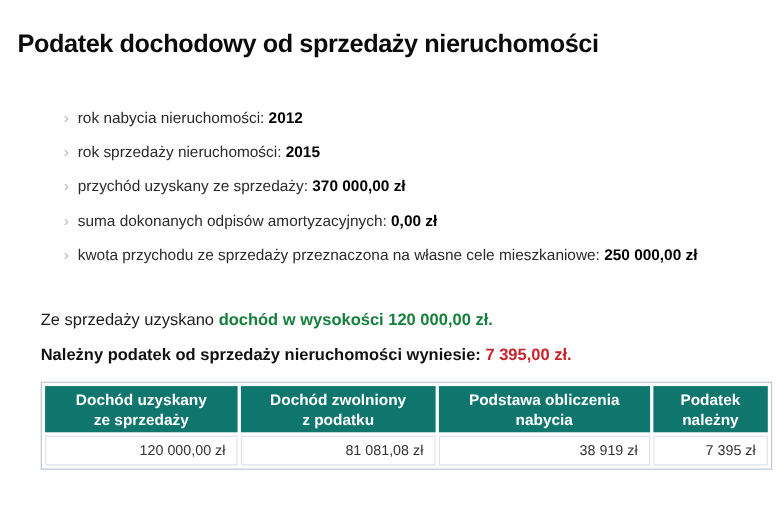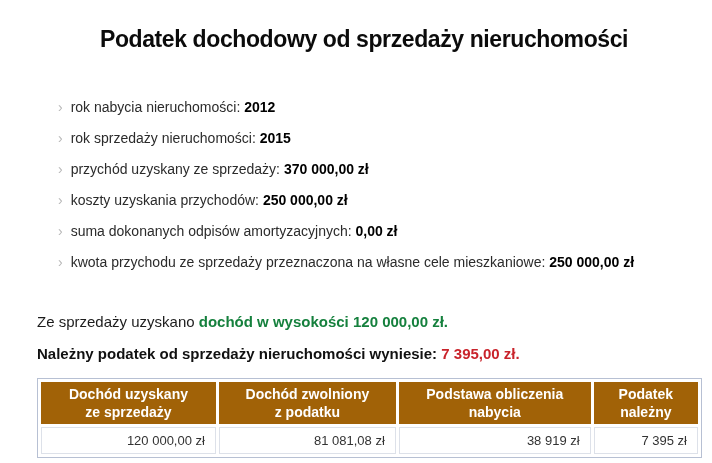--- a/index.html
+++ b/index.html
@@ -15,21 +15,20 @@
     width: 712px; height: 463px;
     background: #ffffff;
   }
   .page-title {
     margin: 26px 0 0 16px;
     font-size: 23px;
     line-height: 27px;
     font-weight: bold;
     color: #0b0b0b;
     letter-spacing: -0.4px;
-    text-align: center;
   }
   .detail-list {
     list-style: none;
     margin: 47px 0 0 58px;
     padding: 0;
   }
   .detail-list li {
     font-size: 14px;
     line-height: 15px;
     margin: 16px 0 14px 0;
@@ -56,21 +55,21 @@
   .results-table {
     margin: 16px 0 0 37px;
     width: 665px;
     border: 1px solid #b7c0d3;
     border-collapse: separate;
     border-spacing: 3px;
     table-layout: fixed;
     background: #ffffff;
   }
   .results-table th {
-    background: #a16207;
+    background: #0f766e;
     color: #ffffff;
     font-size: 14px;
     font-weight: bold;
     text-align: center;
     line-height: 18px;
     padding: 3px 2px;
     height: 40px;
     box-sizing: border-box;
   }
   .results-table td {
@@ -99,23 +98,20 @@
     <li>
       <span class="bullet">›</span><span>rok nabycia nieruchomości:</span> <span class="detail-value">2012</span>
     </li>
     <li>
       <span class="bullet">›</span><span>rok sprzedaży nieruchomości:</span> <span class="detail-value">2015</span>
     </li>
     <li>
       <span class="bullet">›</span><span>przychód uzyskany ze sprzedaży:</span> <span class="detail-value">370 000,00 zł</span>
     </li>
     <li>
-      <span class="bullet">›</span><span>koszty uzyskania przychodów:</span> <span class="detail-value">250 000,00 zł</span>
-    </li>
-    <li>
       <span class="bullet">›</span><span>suma dokonanych odpisów amortyzacyjnych:</span> <span class="detail-value">0,00 zł</span>
     </li>
     <li>
       <span class="bullet">›</span><span>kwota przychodu ze sprzedaży przeznaczona na własne cele mieszkaniowe:</span> <span class="detail-value">250 000,00 zł</span>
     </li>
   </ul>
 
   <p class="para income"><span>Ze sprzedaży uzyskano </span><span class="strong">dochód w wysokości 120 000,00 zł.</span></p>
 
   <p class="para tax"><span>Należny podatek od sprzedaży nieruchomości wyniesie: </span><span class="red" id="tax-value" style="color: rgb(201, 35, 43);">7 395,00 zł.</span></p>

